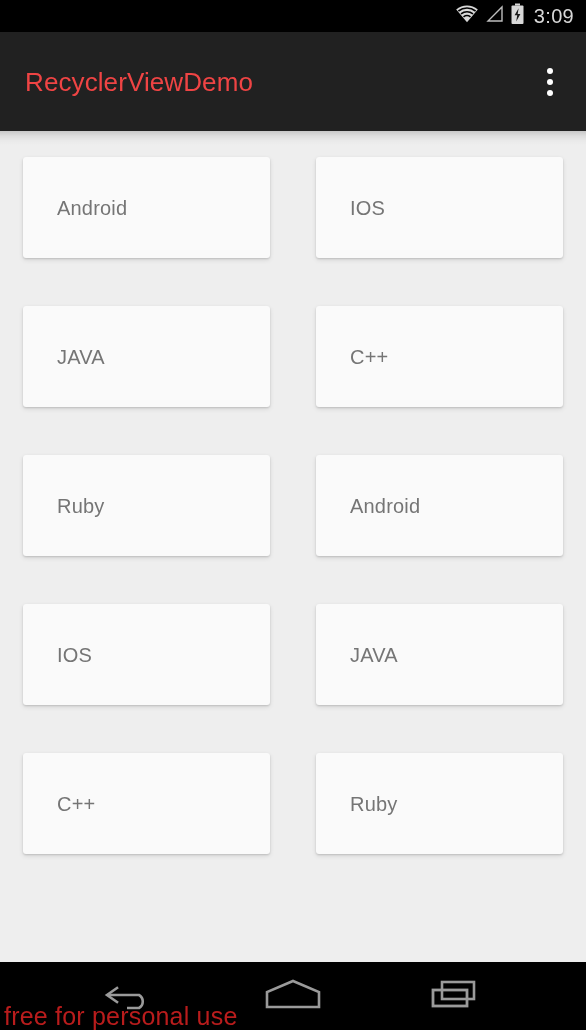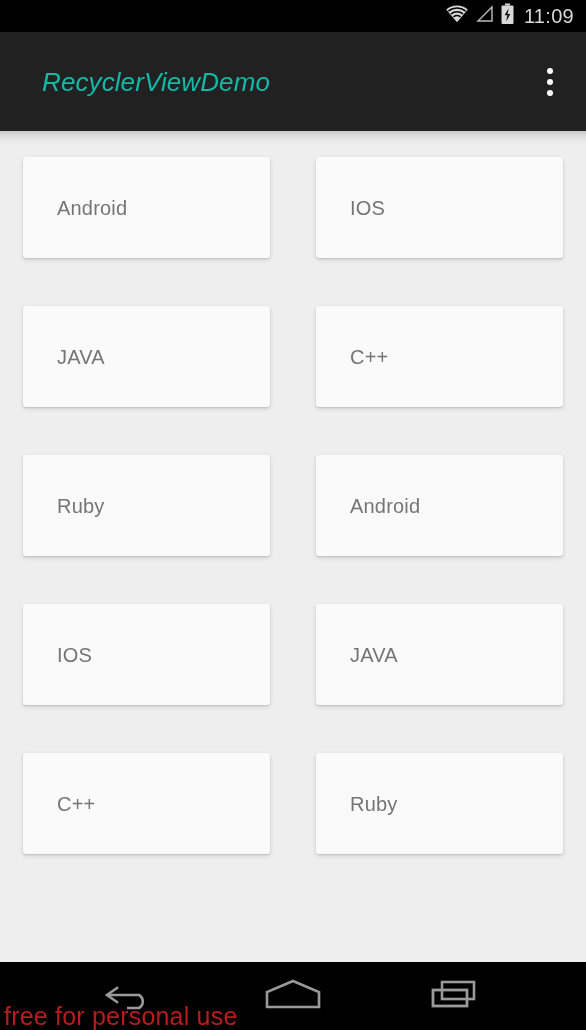--- a/index.html
+++ b/index.html
@@ -46,29 +46,28 @@
   .app-bar {
     position: absolute;
     left: 0; top: 32px;
     width: 586px;
     height: 99px;
     background: #212121;
     z-index: 5;
   }
   .app-title {
     position: absolute;
-    left: 42px;
+    left: 25px;
     top: 50%;
     transform: translateY(-50%);
-    color: #14b8a6;
+    color: #ef4444;
     font-size: 26px;
     font-weight: 400;
     white-space: nowrap;
     letter-spacing: 0.1px;
-    font-style: italic;
   }
   .overflow-menu {
     position: absolute;
     right: 24px;
     top: 50%;
     transform: translateY(-50%);
     width: 24px;
     height: 44px;
     display: flex;
     flex-direction: column;
@@ -196,21 +195,21 @@
 
     <span class="sicon">
       <svg width="15" height="22" viewBox="0 0 15 22">
         <rect x="5" y="0.5" width="5" height="2" fill="#d8d8d8"></rect>
         <rect x="1.5" y="2.5" width="12" height="18.5" rx="1" fill="#d8d8d8"></rect>
         <path d="M8.6 5.2 L4.6 12.2 L7.2 12.2 L6.2 18.5 L10.4 11.0 L7.7 11.0 Z" fill="#1a1a1a"></path>
       </svg>
     </span>
 
   </div>
-  <span class="status-time">11:09</span>
+  <span class="status-time">3:09</span>
 </div>
 
 <div class="app-bar">
   <span class="app-title">RecyclerViewDemo</span>
   <div class="overflow-menu">
     <span class="dot"></span>
     <span class="dot"></span>
     <span class="dot"></span>
   </div>
 </div>

